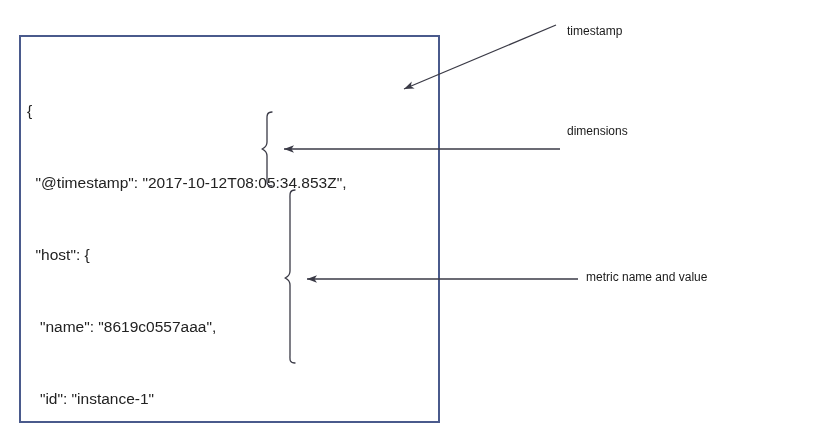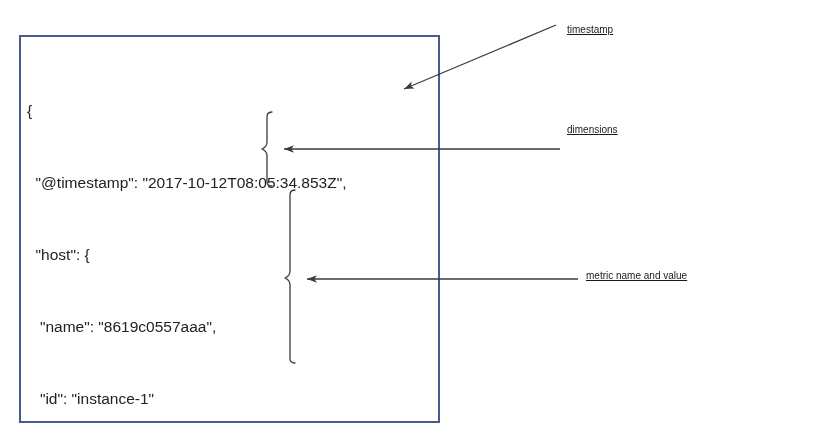--- a/index.html
+++ b/index.html
@@ -42,24 +42,23 @@
   .json-line {
     display: block;
     height: 24px;
     white-space: pre;
   }
 
   
   .annotation-label {
     position: absolute;
     font-family: "Liberation Sans", sans-serif;
-    font-size: 10px;
+    font-size: 12px;
     color: #1a1a1a;
     white-space: nowrap;
-    text-decoration: underline;
   }
   #label-timestamp { left: 567px; top: 24px; }
   #label-dimensions { left: 567px; top: 124px; }
   #label-metric { left: 586px; top: 270px; text-align: right; }
 
   
   #overlay {
     position: absolute;
     left: 0;
     top: 0;

